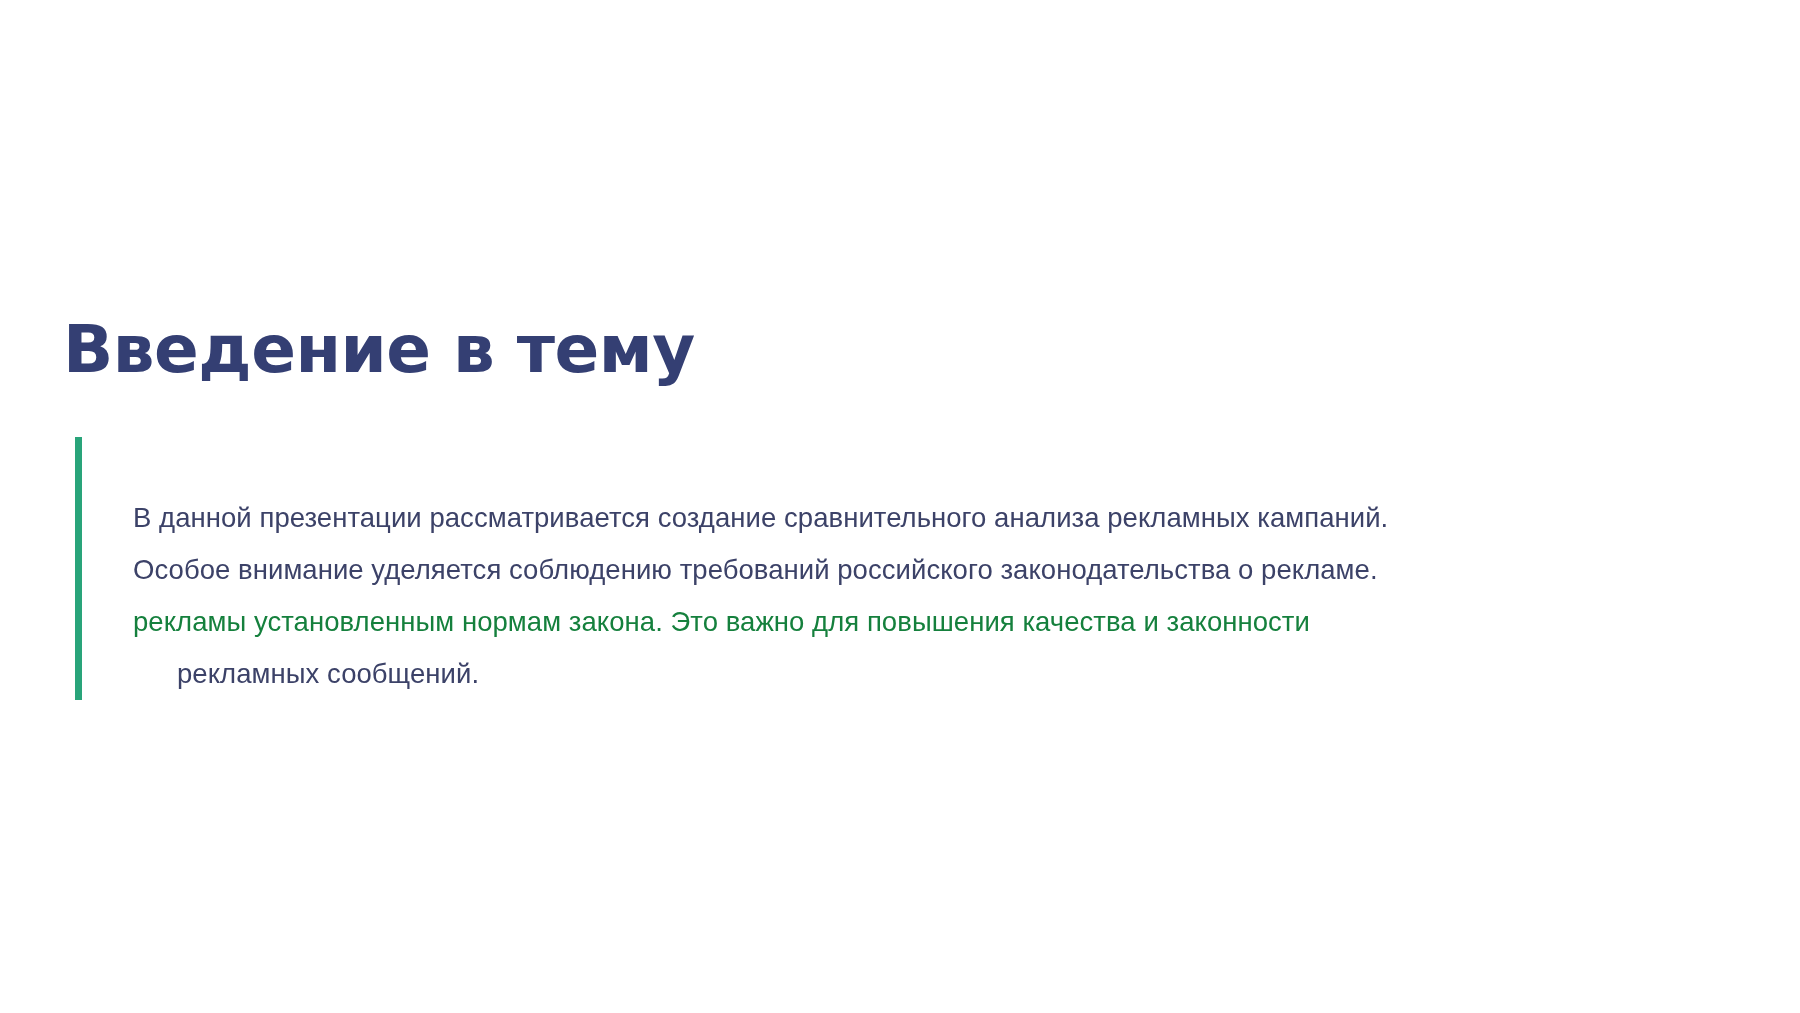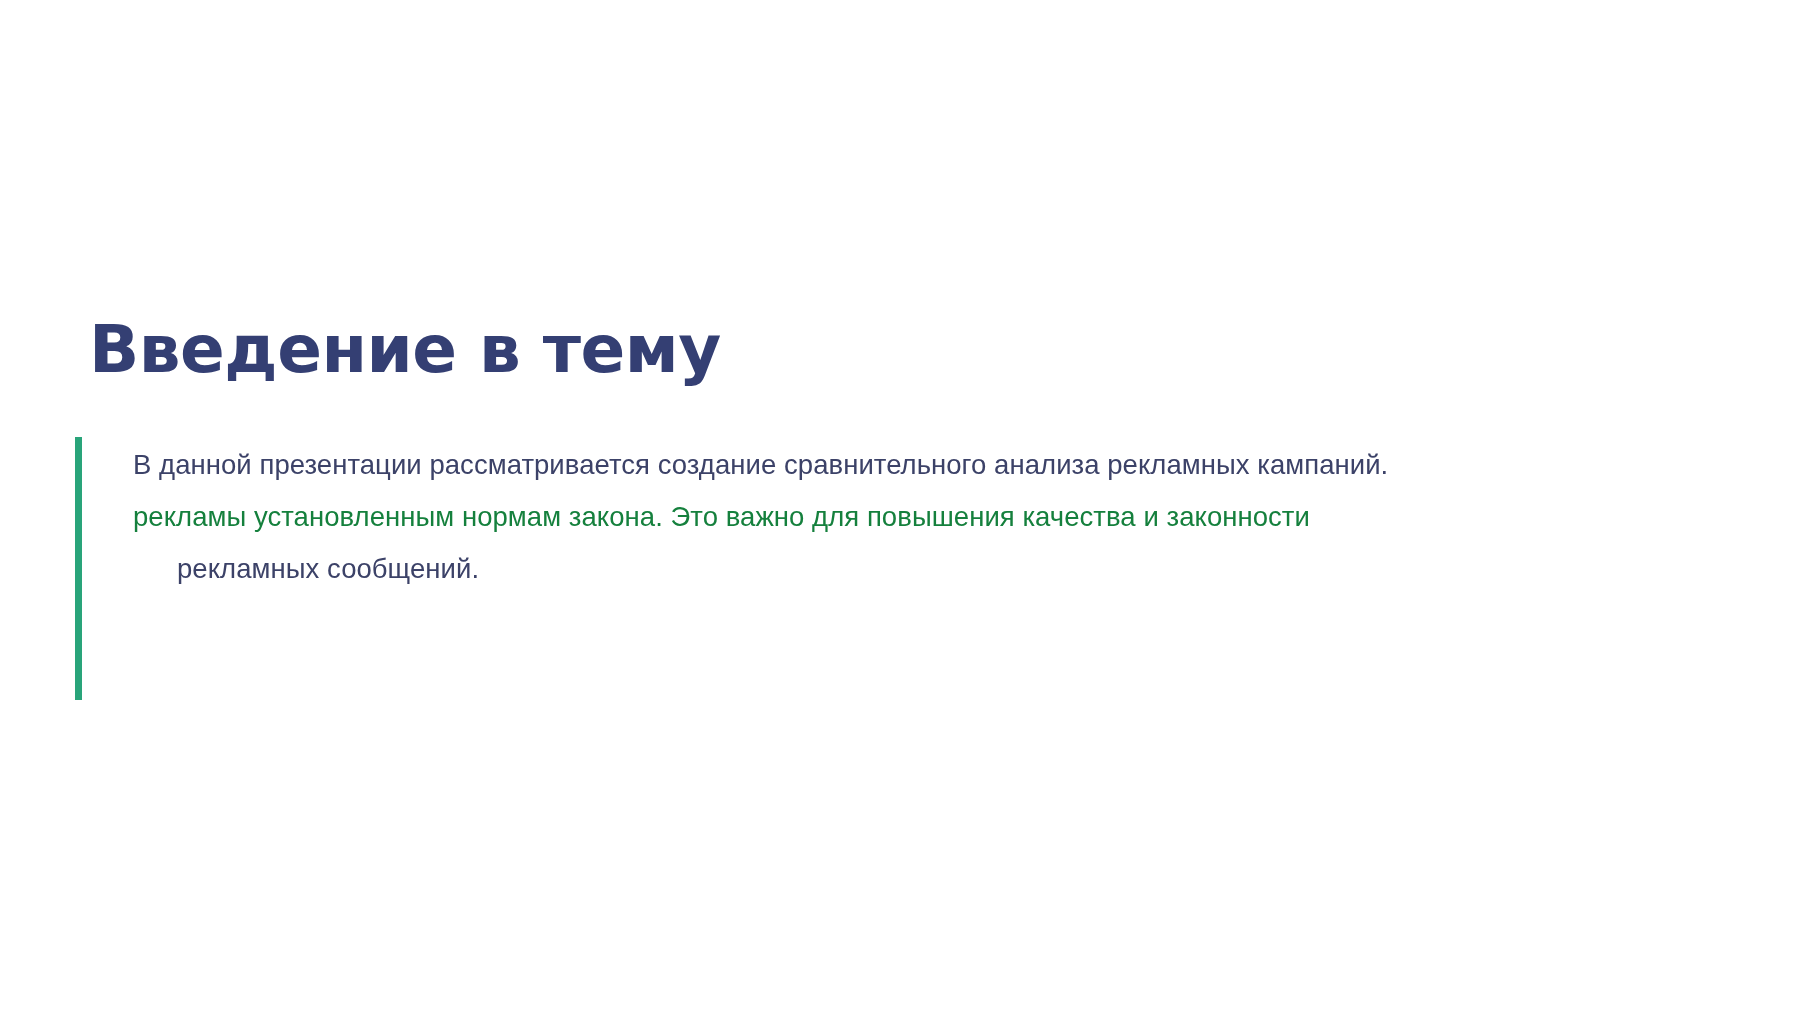--- a/index.html
+++ b/index.html
@@ -13,40 +13,40 @@
     width: 1800px;
     height: 1013px;
     background: var(--bg, #ffffff);
     overflow: hidden;
     font-family: "Liberation Sans", "DejaVu Sans", sans-serif;
   }
 
   
   .slide-title {
     position: absolute;
-    left: 89px;
+    left: 63px;
     top: 315px;
     margin: 0;
     font-family: "DejaVu Sans", "Liberation Sans", sans-serif;
     font-size: 66px;
     font-weight: 700;
     letter-spacing: -0.5px;
     line-height: 1.05;
     color: #343f73;
     white-space: nowrap;
   }
 
   
   .body-block {
     position: absolute;
     left: 75px;
     top: 437px;
     width: 1640px;
     display: flex;
-    align-items: flex-start;
+    align-items: flex-end;
   }
 
   .accent-rule {
     flex: 0 0 auto;
     width: 7px;
     min-height: 263px;
     background: #29a47a;
     border-radius: 0;
   }
 
@@ -73,19 +73,20 @@
 <div class="slide" style="--bg: #ffffff;">
 
   <h1 class="slide-title" style="color: rgb(52, 63, 115);">Введение в тему</h1>
 
   <div class="body-block">
 
     <div class="accent-rule" style="background: rgb(41, 164, 122);"></div>
 
     <div class="body-text">
       <p class="body-line" style="color: rgb(60, 66, 104);">В данной презентации рассматривается создание сравнительного анализа рекламных кампаний.</p>
+      <p class="body-line" style="color: rgb(60, 66, 104);">Особое внимание уделяется соблюдению требований российского законодательства о рекламе.</p>
       <p class="body-line" style="color: #15803d;">рекламы установленным нормам закона. Это важно для повышения качества и законности</p>
       <p class="body-line" style="color: rgb(60, 66, 104); margin-left: 44px;">рекламных сообщений.</p>
     </div>
 
   </div>
 
 </div>
 
 </body></html>

